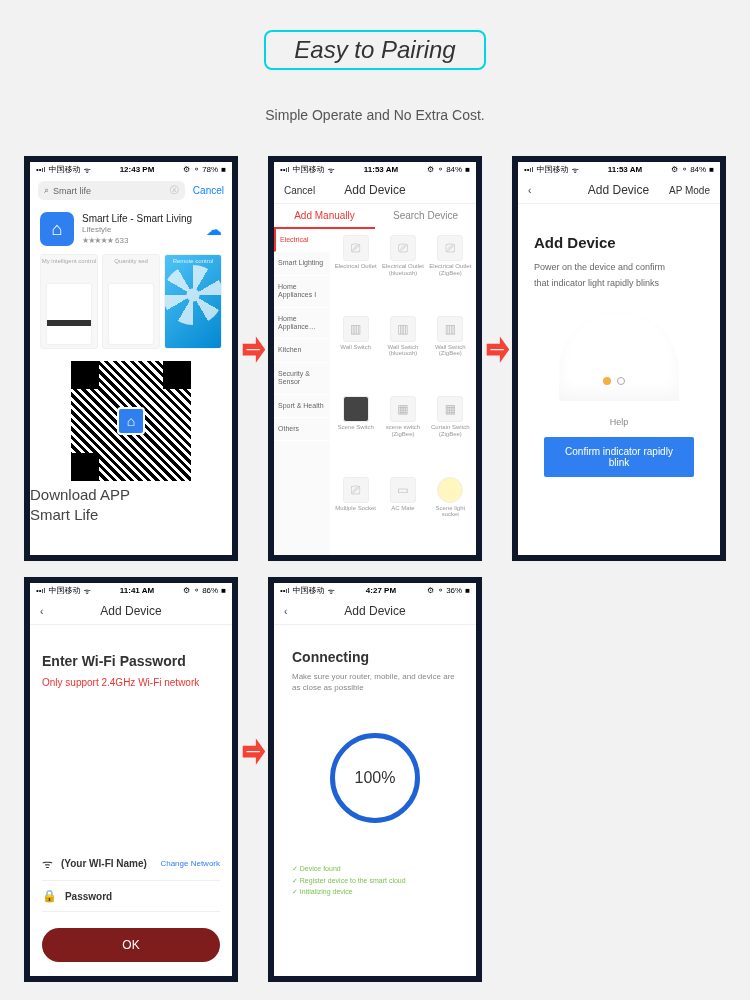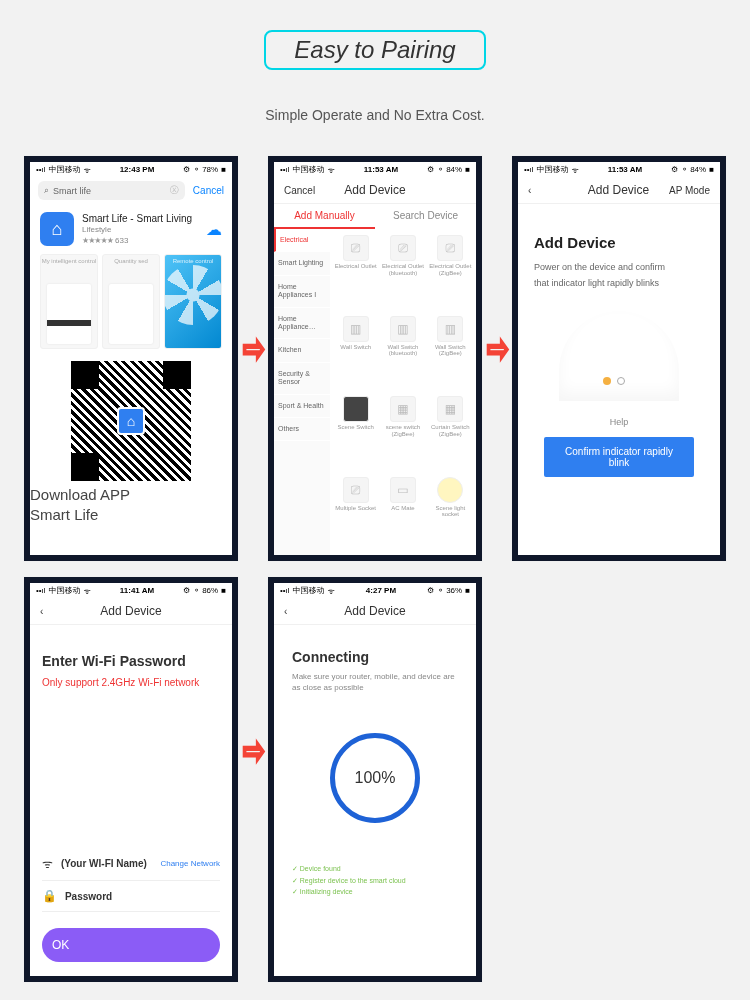--- a/index.html
+++ b/index.html
@@ -210,21 +210,21 @@
     background: #2f7ff0; color: #fff; border-radius: 2px;
     padding: 9px 14px; font-size: 10px; text-align: center; width: 88%;
   }
   
   .p4-body { flex:1; display:flex; flex-direction:column; padding: 28px 12px 14px;}
   .p4-title { font-size: 14px; font-weight: 700; margin-bottom: 8px;}
   .p4-note { font-size: 10px; color: #e33; margin-bottom: auto;}
   .field-row { display:flex; align-items:center; gap:8px; border-bottom:1px solid #eee; padding:8px 0; font-size:10px;}
   .field-icon { font-size: 12px; }
   .change-net { font-size:8px; color:#2f7ff0; margin-left:auto;}
-  .ok-btn { background:#8b5cf6; color:#fff; border-radius:20px; padding:10px; font-size:12px; margin-top:16px;}
+  .ok-btn { background:#7f1d1d; color:#fff; border-radius:20px; padding:10px; text-align:center; font-size:12px; margin-top:16px;}
   
   .p5-body { flex:1; display:flex; flex-direction:column; align-items:center; padding: 24px 18px;}
   .p5-title { font-size:14px; font-weight:700; align-self:flex-start;}
   .p5-note { font-size:8px; color:#888; align-self:flex-start; margin-top:6px; line-height:1.4;}
   .ring {
     width:90px; height:90px; border-radius:50%;
     border:5px solid #1e62d6;
     display:flex; align-items:center; justify-content:center;
     font-size:16px; color:#333; margin:40px 0;
   }

